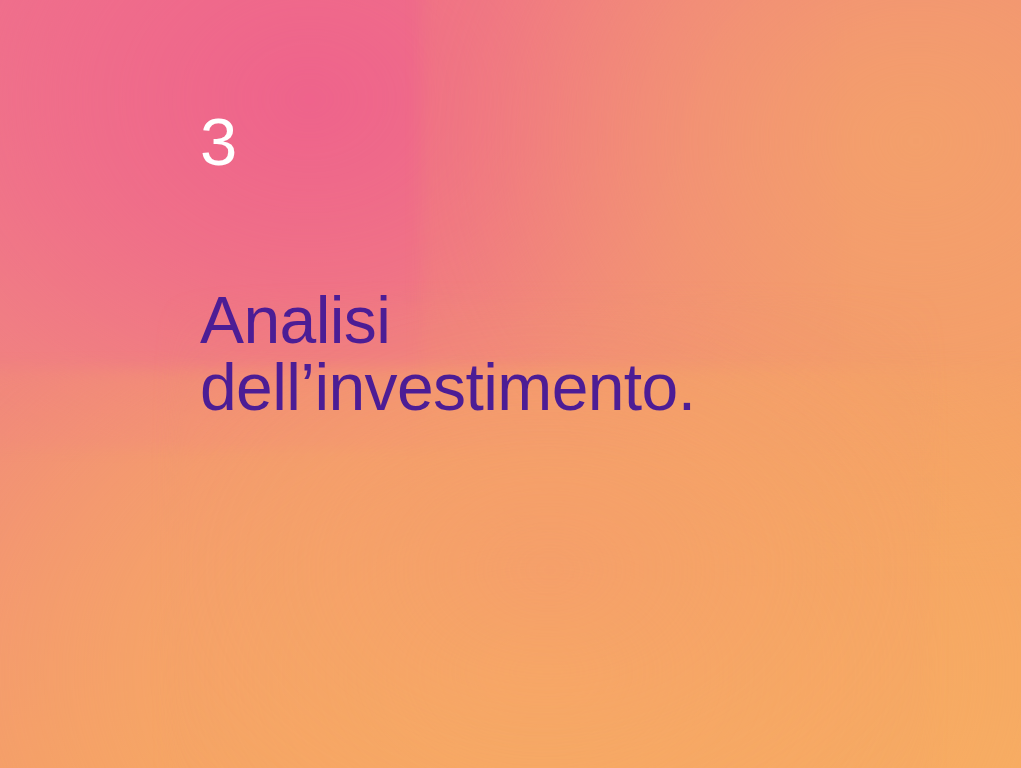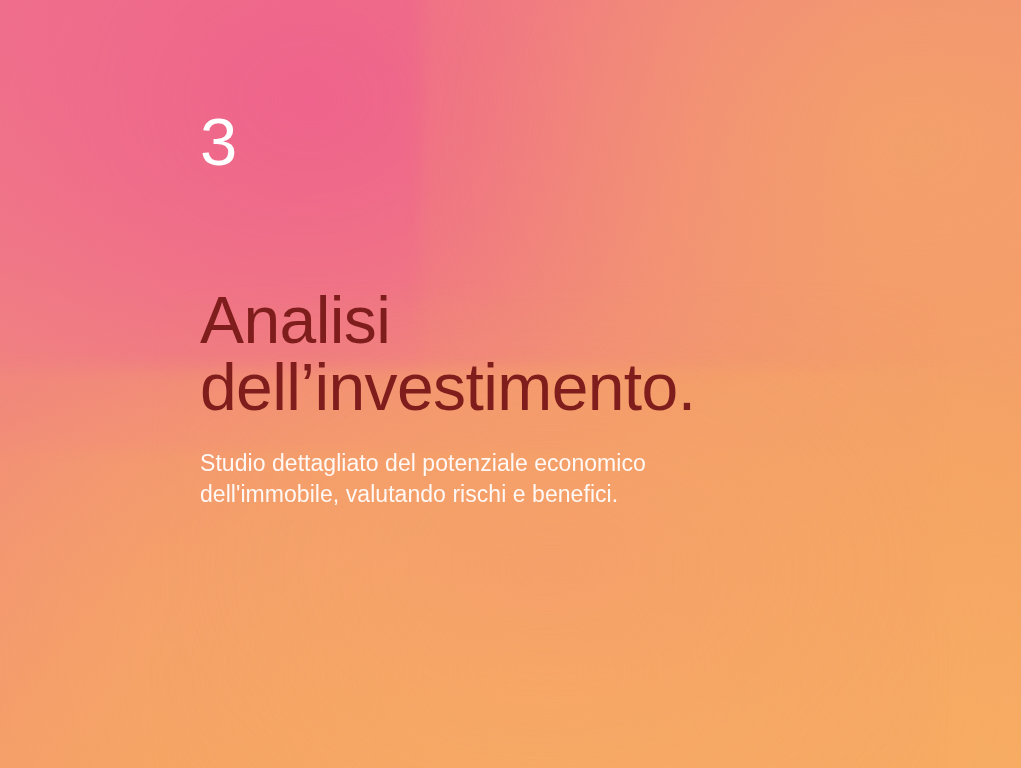--- a/index.html
+++ b/index.html
@@ -109,21 +109,21 @@
   }
 
   .headline {
     position: absolute;
     left: 0;
     top: 243px;
     width: 760px;
     font-size: 66px;
     line-height: 67px;
     font-weight: 400;
-    color: #7f1d1d;
+    color: #4c1d95;
     letter-spacing: -0.6px;
     white-space: pre-line;
   }
 
   .subtitle {
     position: absolute;
     left: 0;
     top: 425px;
     width: 620px;
     font-size: 23px;
@@ -145,18 +145,16 @@
   <div class="bg-warm-bottom"></div>
   <div class="bg-center-glow"></div>
 
   <div class="content">
 
     <div class="section-number">3</div>
 
     <h1 class="headline">Analisi
 dell’investimento.</h1>
 
-    <p class="subtitle">Studio dettagliato del potenziale economico
-dell'immobile, valutando rischi e benefici.</p>
 
   </div>
 
 </div>
 
 </body></html>

